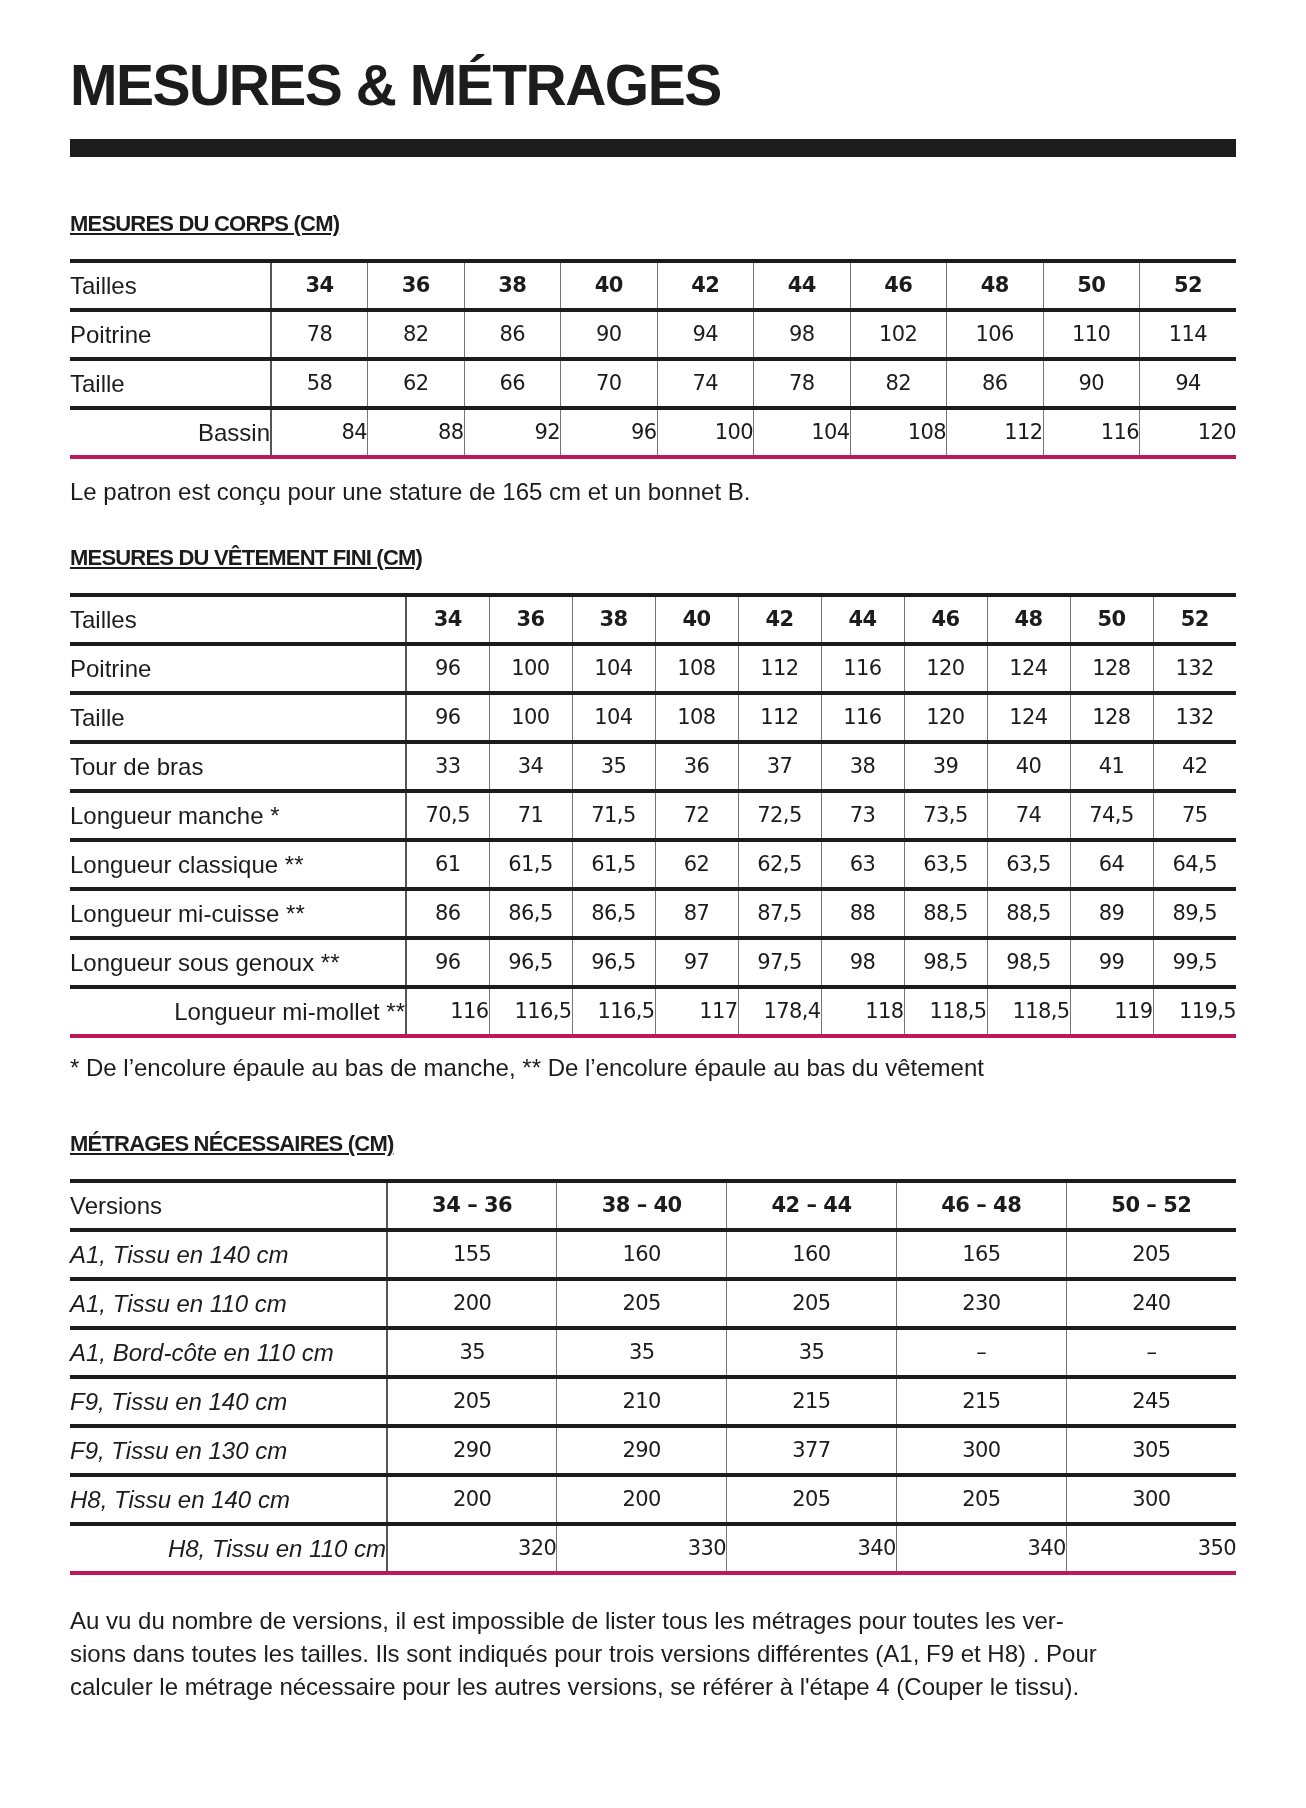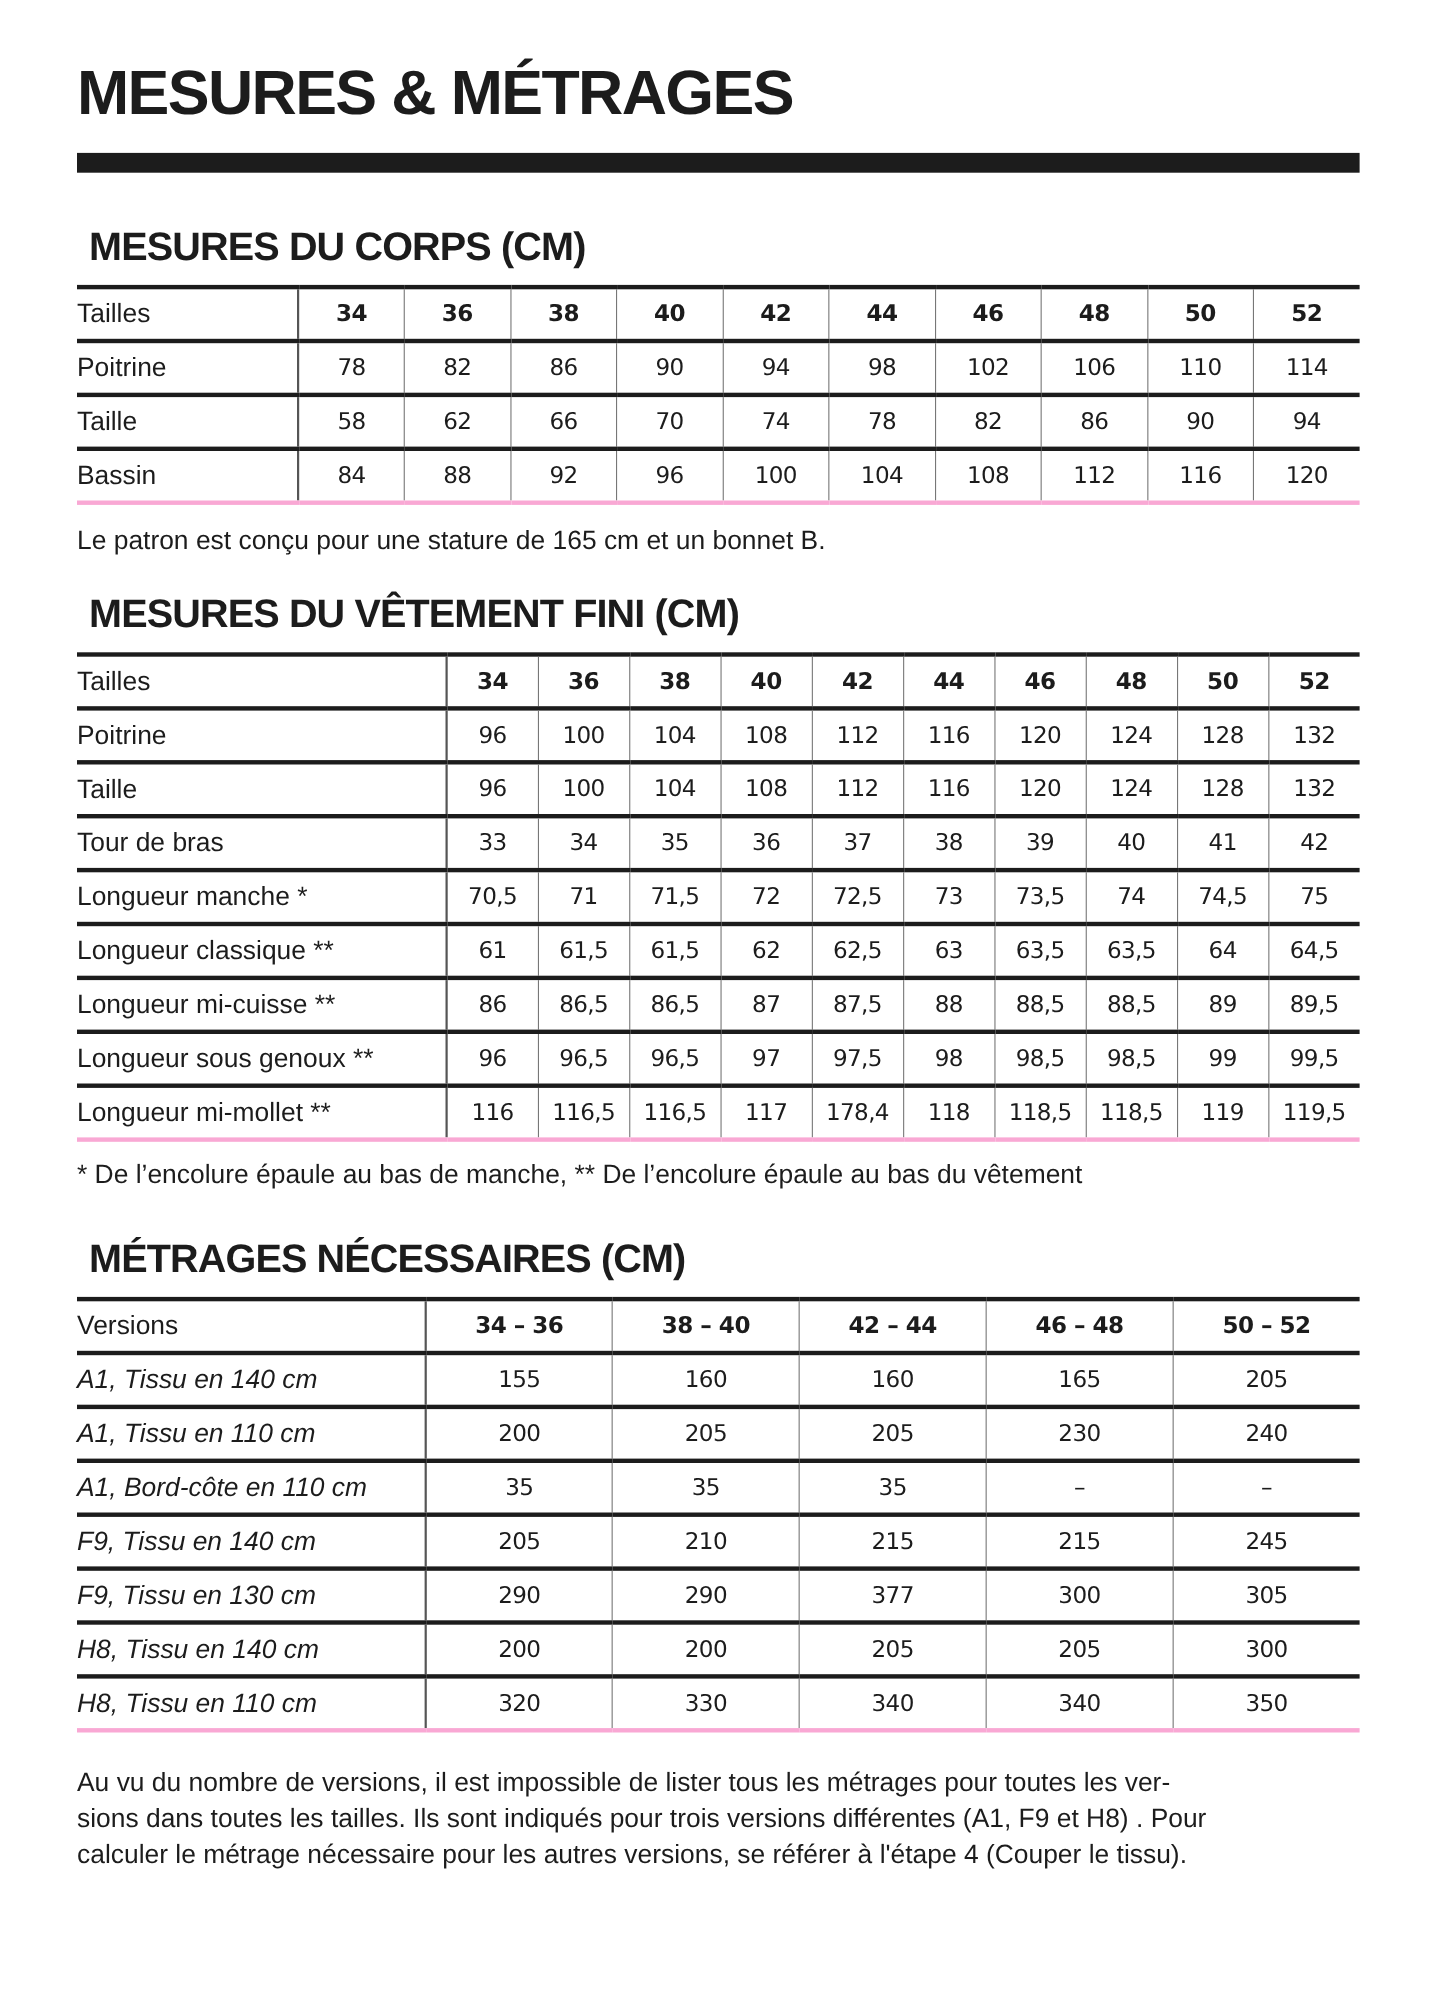--- a/index.html
+++ b/index.html
@@ -2,25 +2,25 @@
 <html><head>
 <meta charset="utf-8">
 <style>
   html, body { margin: 0; padding: 0; background: #ffffff; }
   body { width: 1306px; height: 1808px; position: relative; color: #1c1c1c;
          font-family: "Liberation Sans", sans-serif; overflow: hidden; }
   .page { position: absolute; left: 70px; top: 0; width: 1166px; }
   .title { position: absolute; left: 0; top: 50px; margin: 0; font-size: 57px; font-weight: bold;
            letter-spacing: -1.5px; line-height: 70px; white-space: nowrap; }
   .title-bar { position: absolute; left: 0; top: 139px; width: 1166px; height: 18px; background: #1c1c1c; }
-  h2 { position: absolute; left: 11px; margin: 0; font-size: 36px; font-weight: bold; letter-spacing: -0.8px;
-       line-height: 40px; white-space: nowrap; }
+  h2 { position: absolute; left: 0; margin: 0; font-size: 22px; font-weight: bold; letter-spacing: -0.8px;
+       line-height: 40px; white-space: nowrap; text-decoration: underline; }
   table { position: absolute; left: 0; width: 1166px; border-collapse: collapse; table-layout: fixed; }
   td, th { height: 45px; padding: 0; border-top: 4px solid #1c1c1c; font-size: 24px; line-height: 45px; }
-  tr:last-child td { border-bottom: 4px solid #f9a8d4; }
+  tr:last-child td { border-bottom: 4px solid #be185d; text-align: right; }
   th { border-top: 4px solid #1c1c1c; }
   .lbl { text-align: left; font-weight: normal; white-space: nowrap; border-right: 2px solid #555; }
   .lbl-plain { font-weight: normal; font-style: italic; }
   .val { text-align: center; font-family: "DejaVu Sans", sans-serif; font-size: 21px; letter-spacing: -0.6px;
          border-right: 1.5px solid #777; }
   .val:last-child { border-right: none; }
   .hdr { font-weight: bold; font-family: "DejaVu Sans", sans-serif; font-size: 21px; text-align: center;
          border-right: 1.5px solid #777; letter-spacing: -0.5px; }
   .hdr:last-child { border-right: none; }
   .note { position: absolute; left: 0; margin: 0; font-size: 24px; line-height: 33px; white-space: nowrap; }

